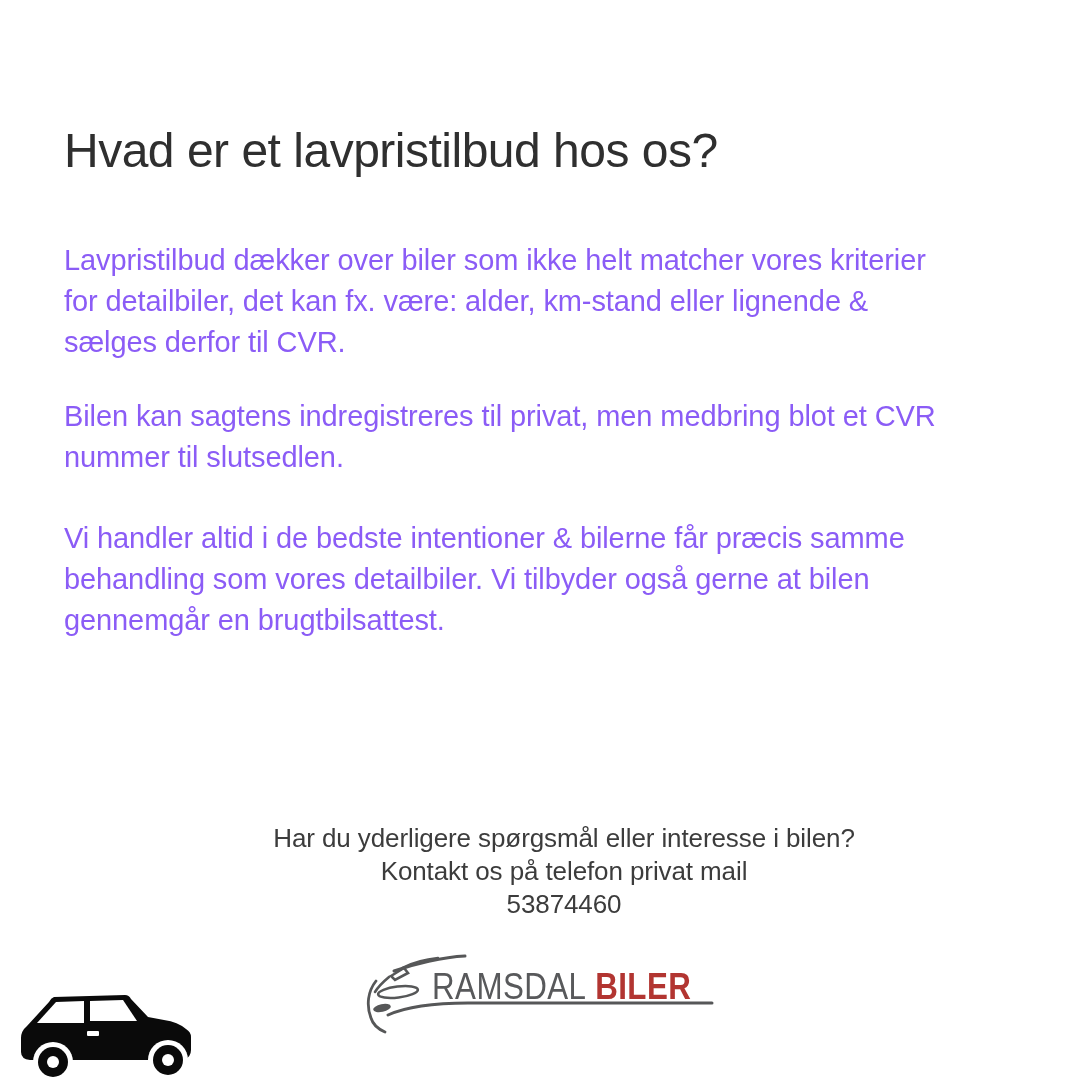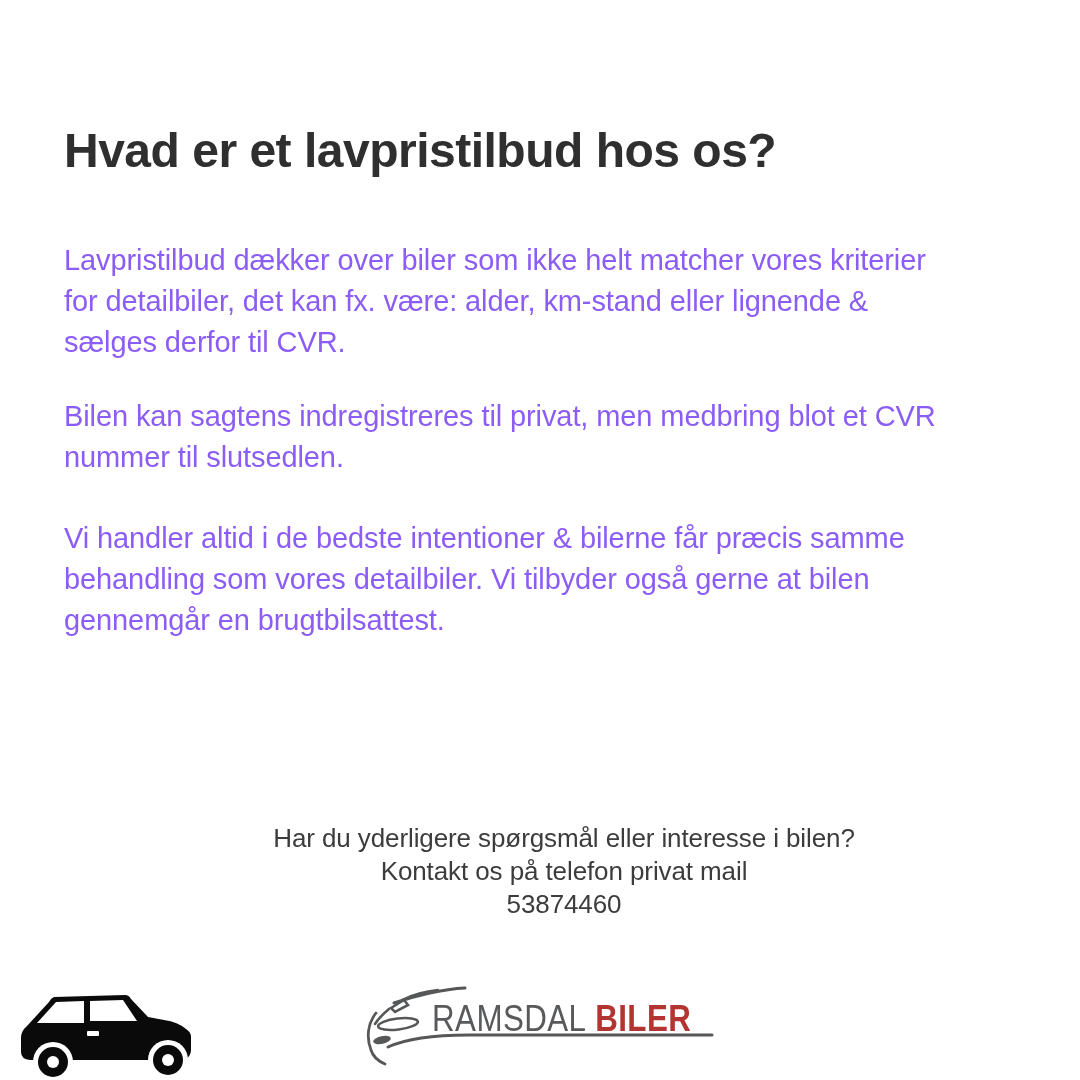--- a/index.html
+++ b/index.html
@@ -2,36 +2,36 @@
 <html><head>
 <meta charset="utf-8">
 <style>
   html,body{margin:0;padding:0;background:#ffffff;}
   .canvas{
     position:relative;width:1080px;height:1080px;background:#ffffff;
     overflow:hidden;font-family:"Liberation Sans",sans-serif;color:#3d3d3d;
   }
   .title{
     position:absolute;left:64px;top:90px;font-size:48px;line-height:58px;
-    color:#2f2f2f;font-weight:700;letter-spacing:-0.5px;
+    color:#2f2f2f;font-weight:400;letter-spacing:-0.5px;
   }
   .para{
     position:absolute;left:64px;width:992px;font-size:29px;line-height:41px;
     color:#8b5cf6;white-space:pre-line;letter-spacing:-0.1px;
   }
   .para-1{top:211px}
   .para-2{top:367px}
   .para-3{top:489px}
   .para-4{top:657px}
   .contact{
     position:absolute;left:0;top:822px;width:1080px;text-align:center;
     font-size:26px;line-height:33px;color:#3c3c3c;letter-spacing:-0.1px;padding-left:24px;
   }
   .car-icon-svg{position:absolute;left:18px;top:990px;width:175px;height:90px;}
-  .logo{position:absolute;left:358px;top:980px;width:370px;height:100px;}
+  .logo{position:absolute;left:358px;top:948px;width:370px;height:100px;}
   .logo-sketch{position:absolute;left:0;top:0;width:370px;height:100px;}
   .logo-text{
     position:absolute;left:74px;top:21px;display:flex;gap:10px;
     font-size:36px;line-height:1;transform:scaleX(0.87);transform-origin:0 50%;
     white-space:nowrap;
   }
   .logo-primary{color:#58595b;font-weight:400;letter-spacing:0.5px;}
   .logo-secondary{color:#b23531;font-weight:700;letter-spacing:0.5px;}
 </style>
 </head>

